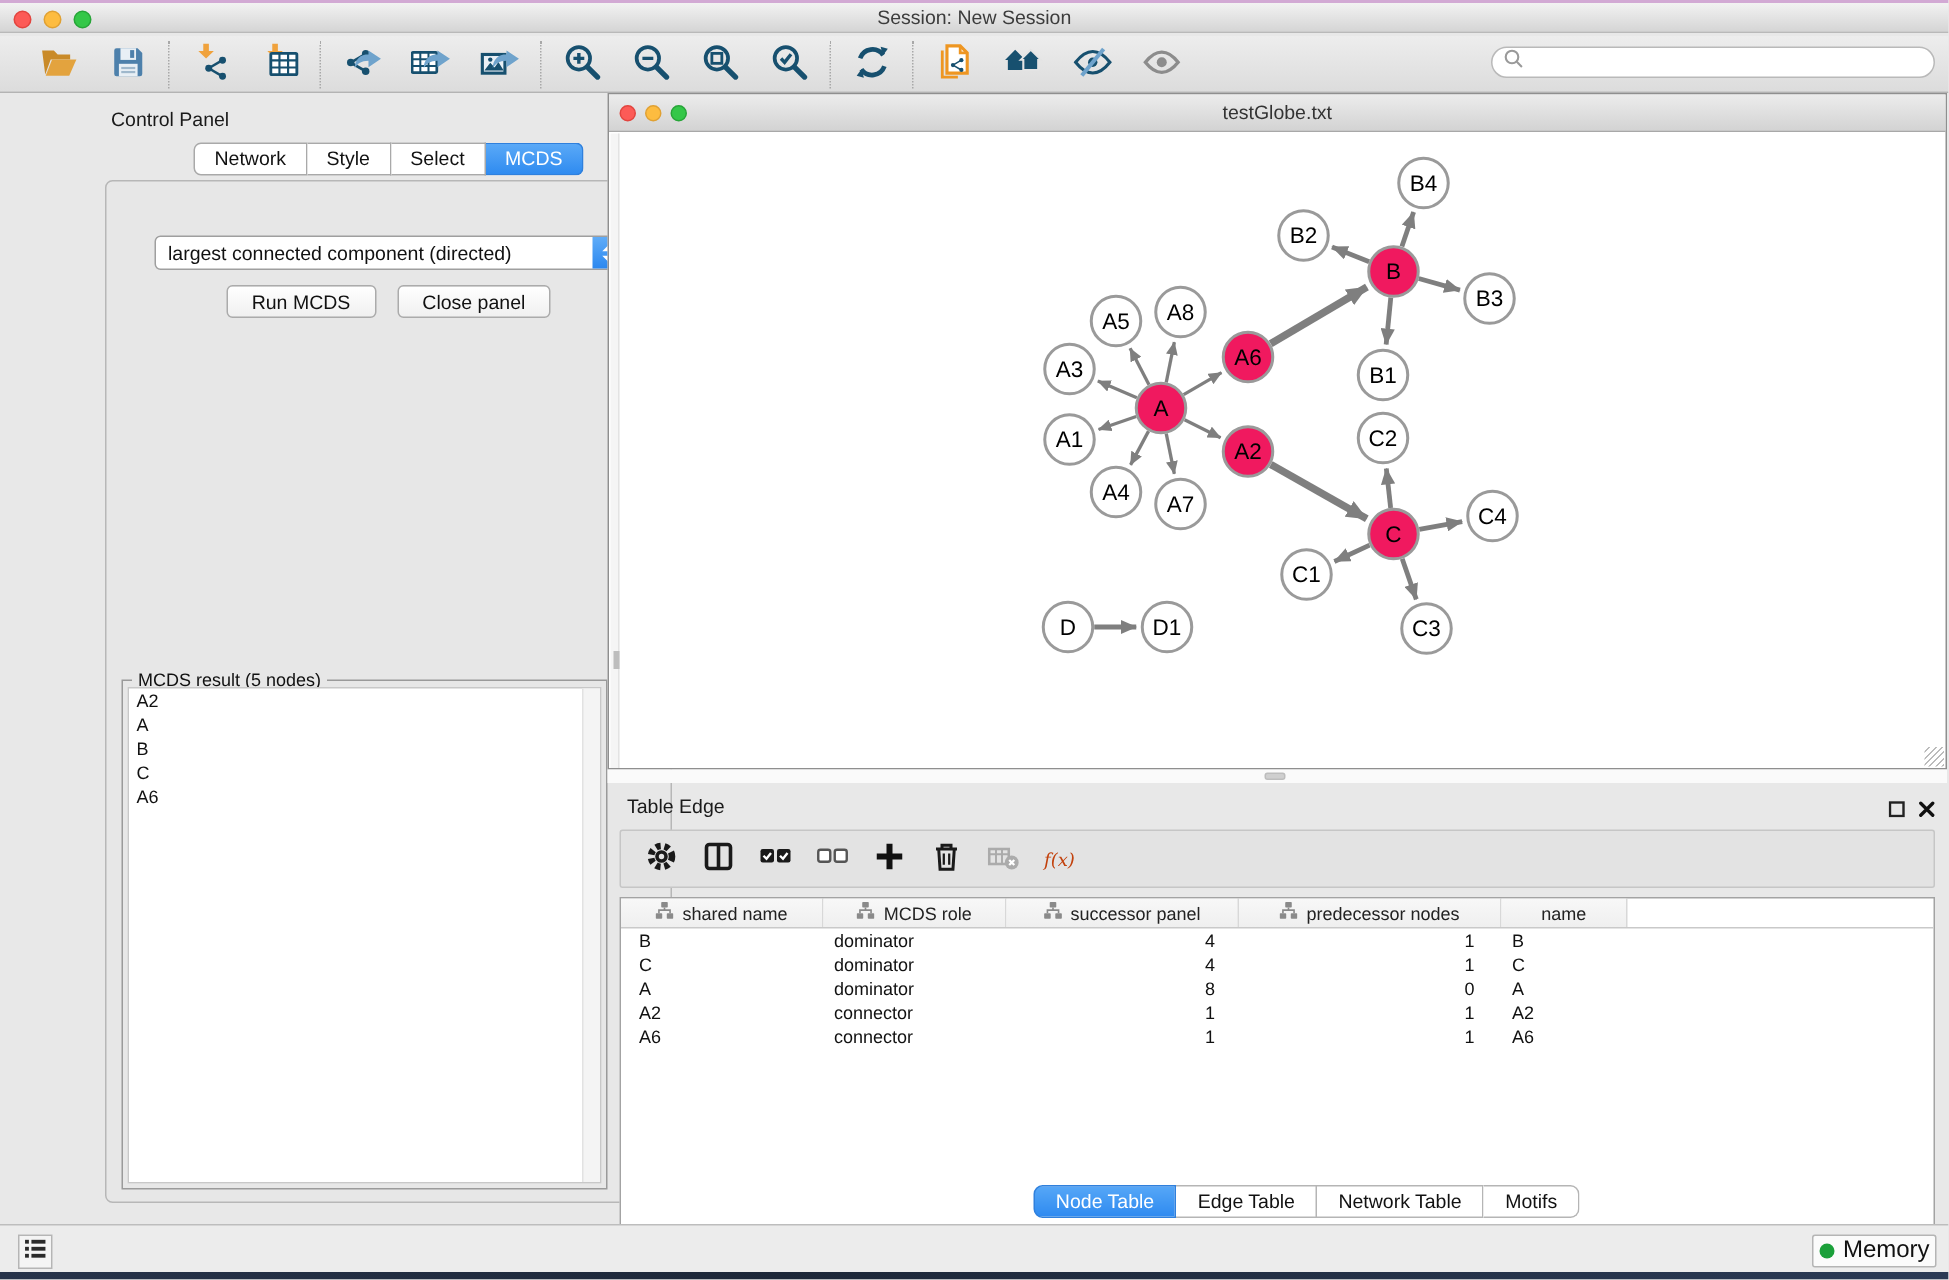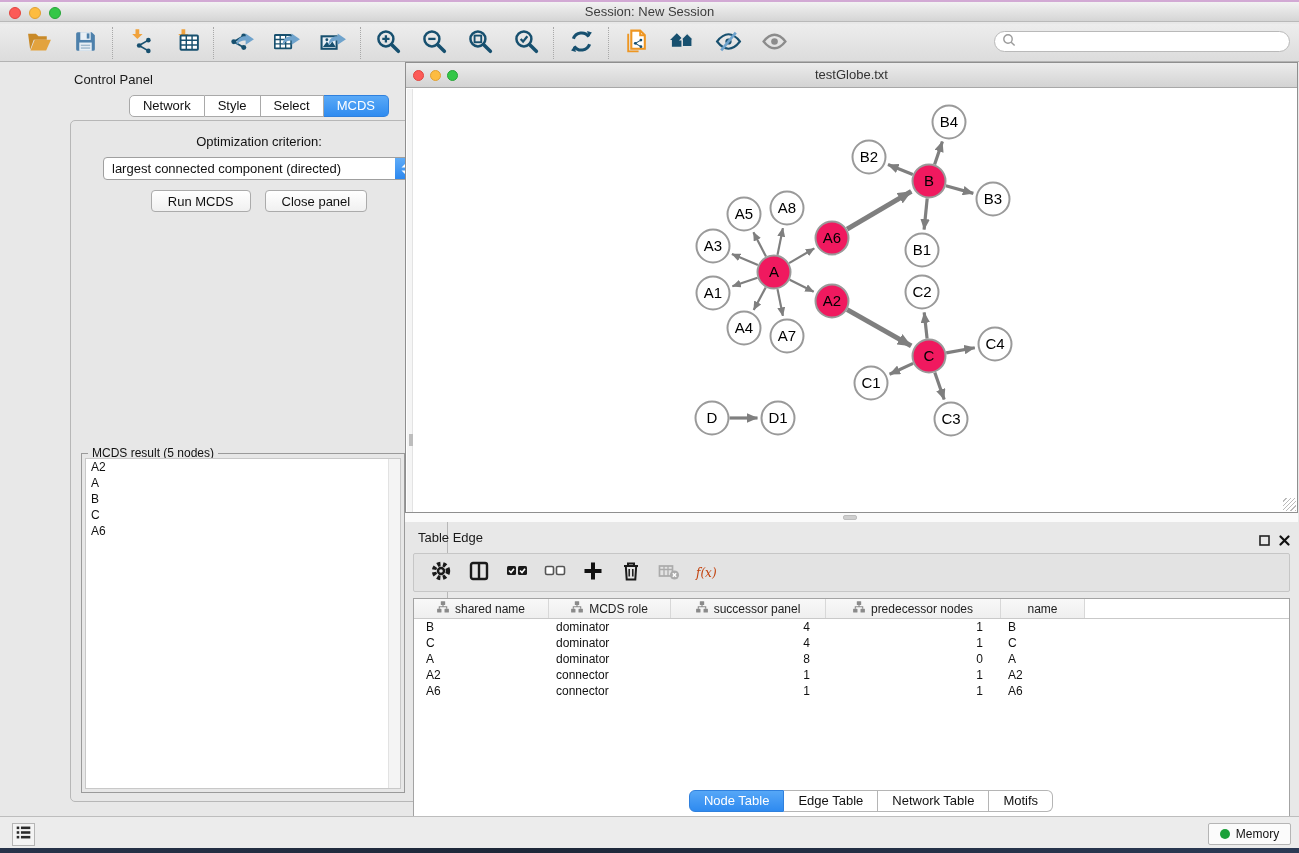--- a/index.html
+++ b/index.html
@@ -106,21 +106,21 @@
 
   
   .statusbar { left:0; top:816px; width:1299px; height:32px; background:#ececec;
     border-top:1px solid #bdbdbd; }
   .sb-left-btn { left:12px; top:6px; width:23px; height:23px; background:#f4f4f4;
     border:1px solid #b5b5b5; display:flex; align-items:center; justify-content:center; cursor:pointer; }
   .memory-btn { left:1208px; top:6px; width:83px; height:22px; background:#fbfbfb;
     border:1px solid #b5b5b5; border-radius:2px; display:flex; align-items:center;
     justify-content:center; gap:6px; cursor:pointer; }
   .memory-btn .dot { width:10px; height:10px; border-radius:50%; background:#1ba03a; }
-  .memory-btn .lbl { font-size:12px; color:#111; }
+  .memory-btn .lbl { font-size:16px; color:#111; }
   .desktop-strip { left:0; top:848px; width:1299px; height:5px;
     background:linear-gradient(90deg,#27334a,#1d2738 40%,#2b3a55); }
 
   svg text { font-family:"Liberation Sans",sans-serif; }
 </style>
 </head>
 <body>
 
 <div class="abs titlebar">
   <div class="abs lights">
@@ -320,21 +320,20 @@
         </svg></span>
   </div>
   <div class="abs cp-tabs" id="cp-tabs">
       <button class="tabbtn">Network</button>
       <button class="tabbtn">Style</button>
       <button class="tabbtn">Select</button>
       <button class="tabbtn sel">MCDS</button>
     </div>
 
   <div class="abs cp-card">
-    <div class="abs opt-label">Optimization criterion:</div>
     <div class="abs dropdown">
       <div class="val">largest connected component (directed)</div>
       <div class="step">
         <svg width="9" height="5" viewBox="0 0 9 5">
             <path d="M0.5 4.5L4.5 0.5L8.5 4.5z" fill="#fff"></path>
           </svg>
         <svg width="9" height="5" viewBox="0 0 9 5">
             <path d="M0.5 0.5L4.5 4.5L8.5 0.5z" fill="#fff"></path>
           </svg>
       </div>

